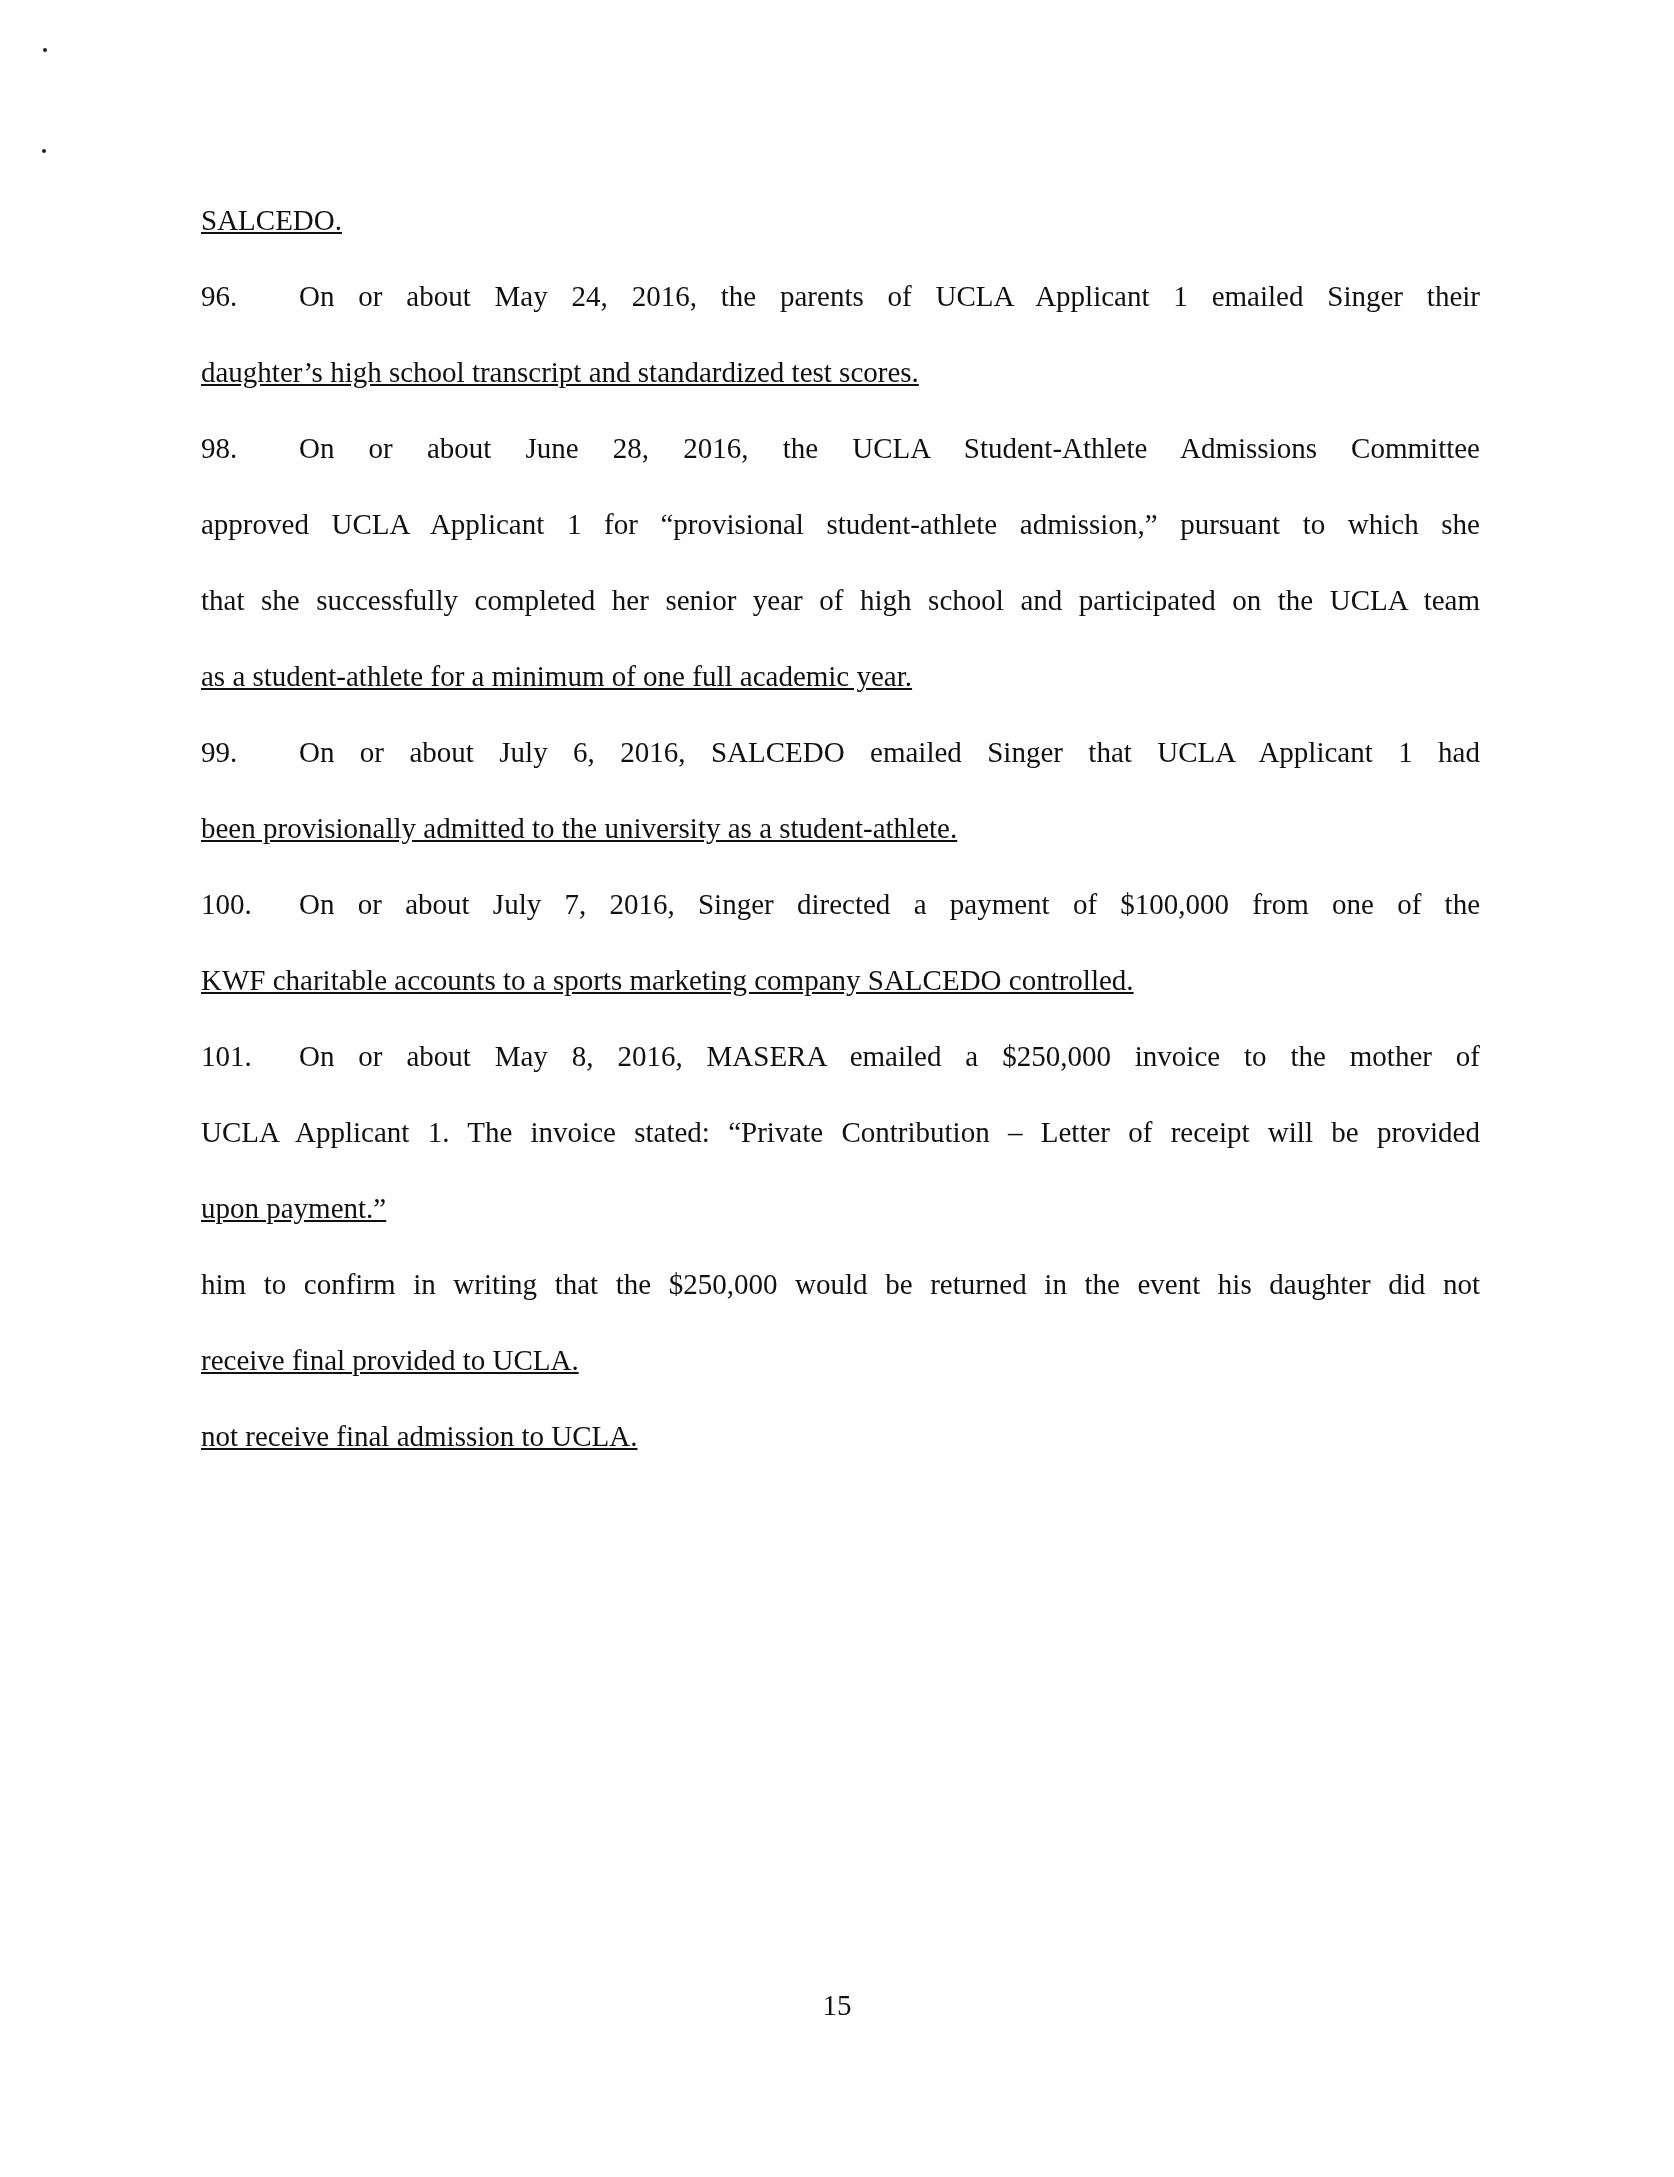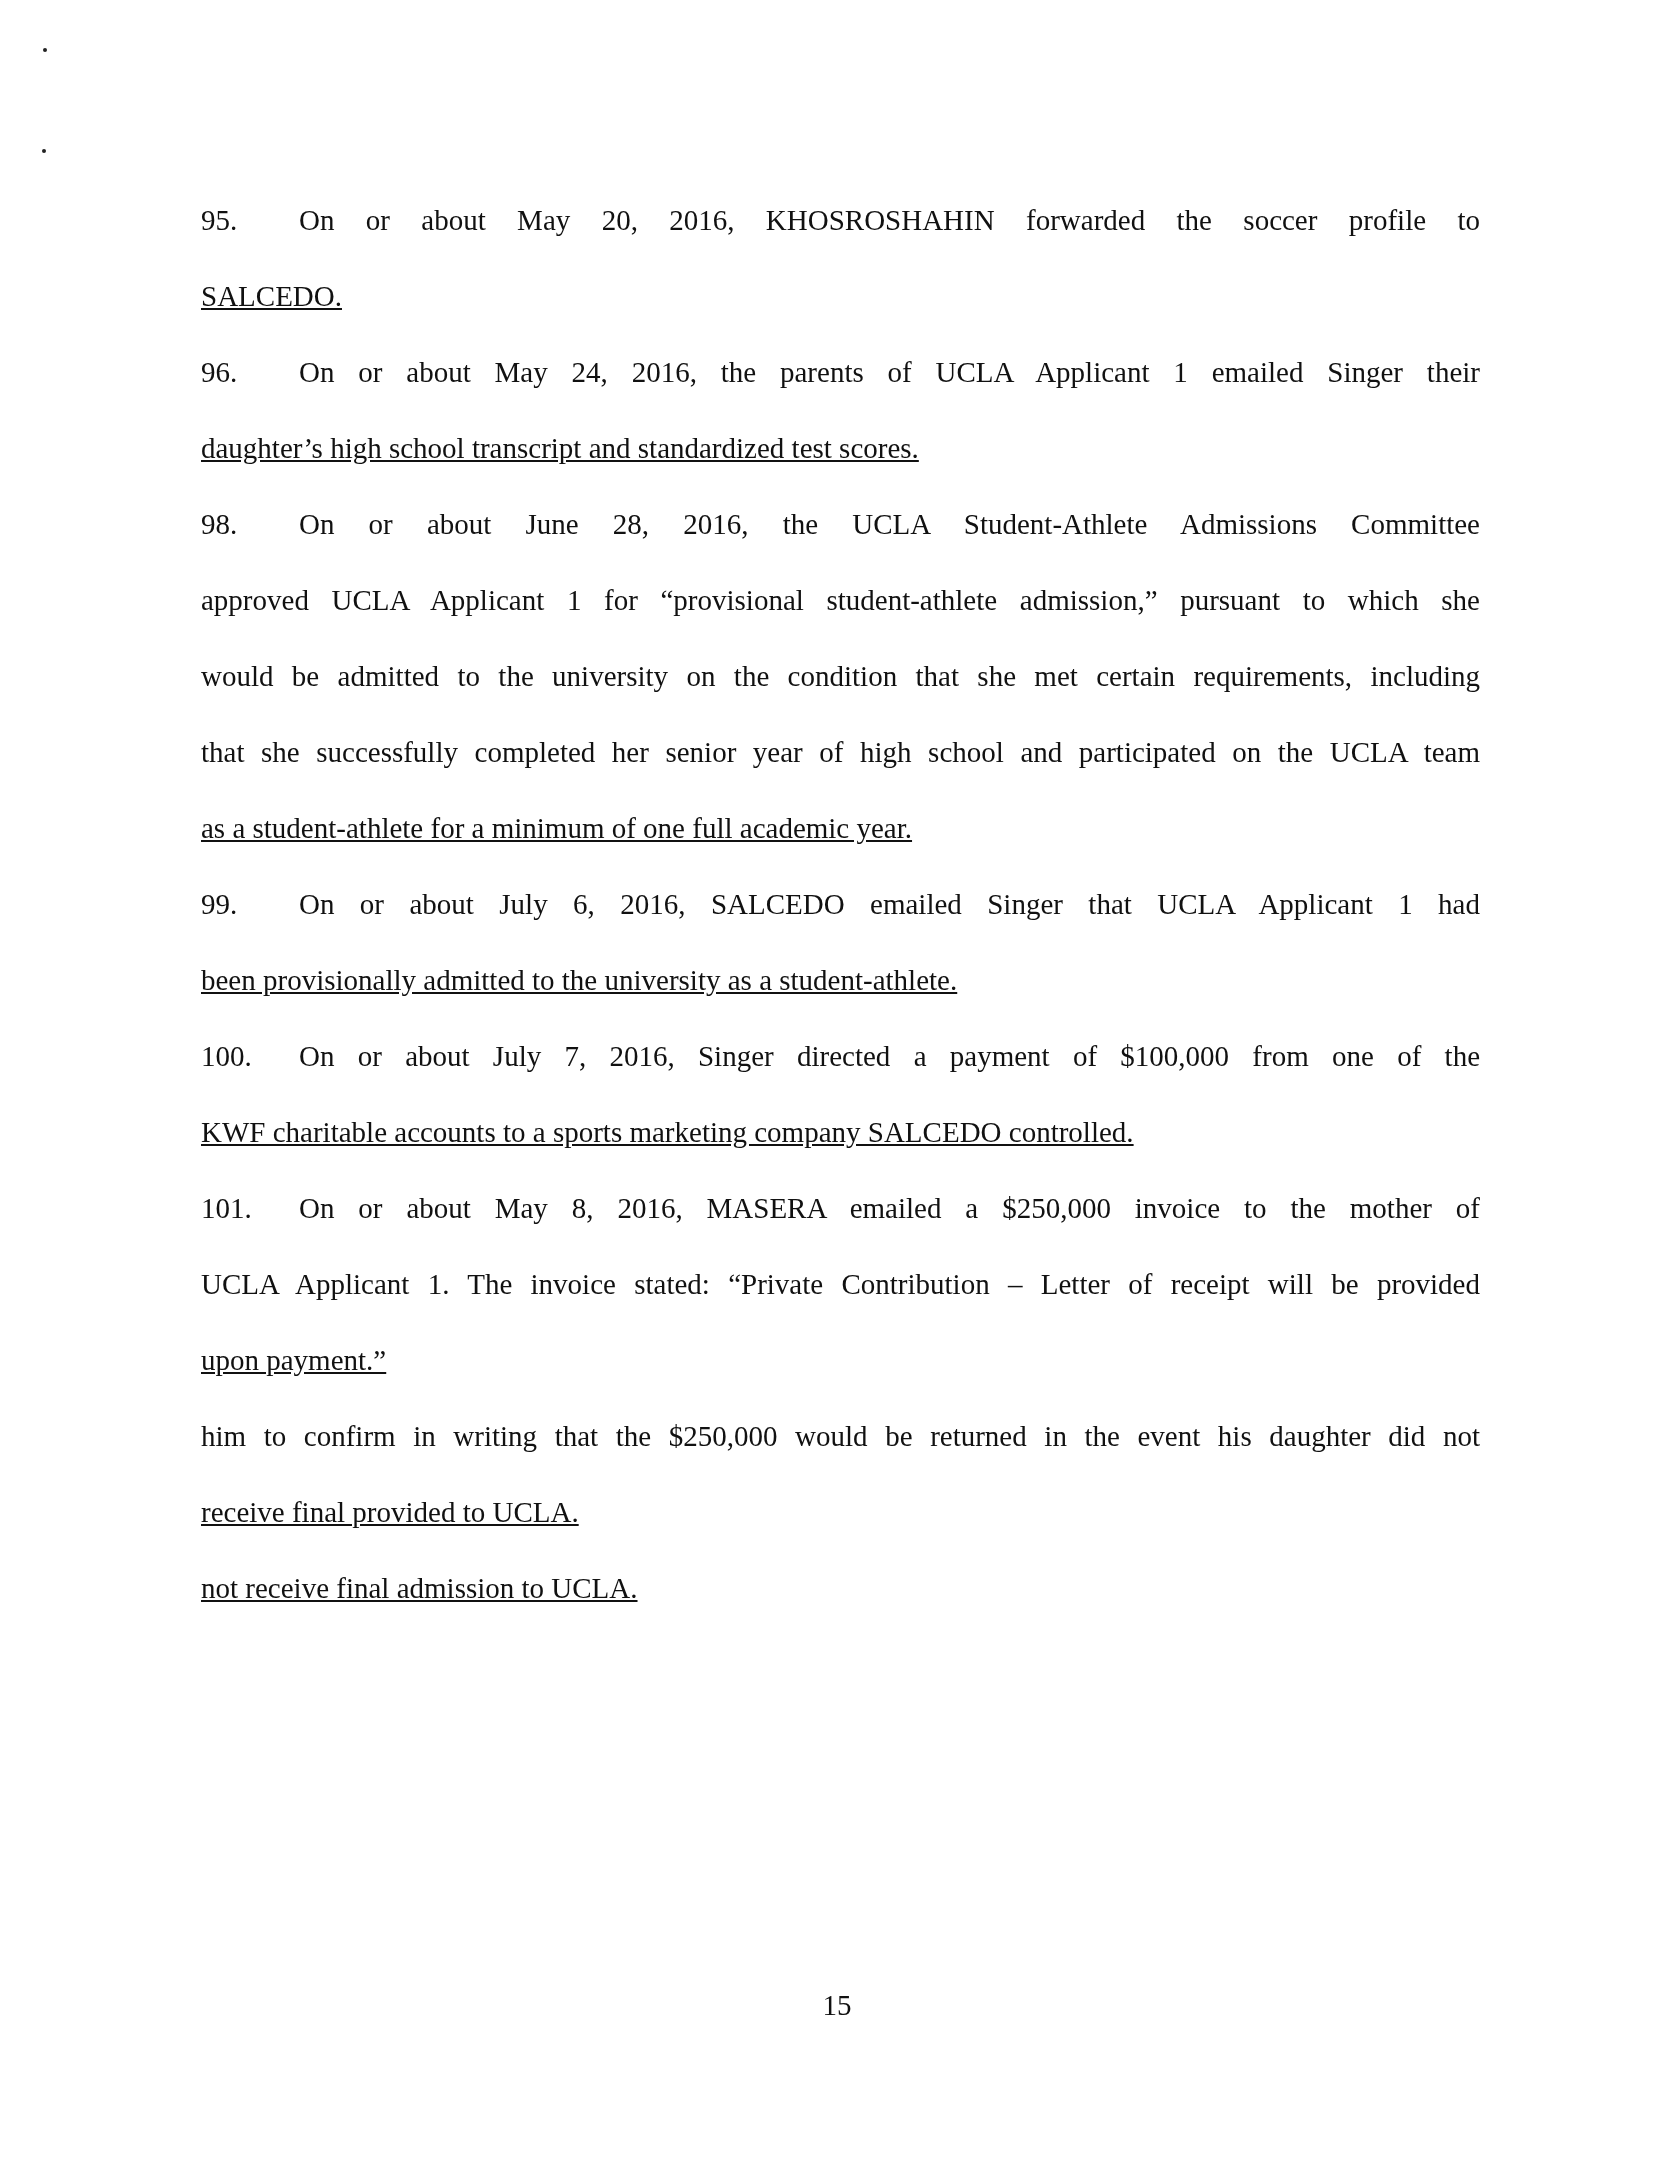--- a/index.html
+++ b/index.html
@@ -37,34 +37,32 @@
 </head>
 <body>
 
 <div class="page">
   <span class="speck s1"></span>
   <span class="speck s2"></span>
 
   <div class="body-text">
 
     <div>
-      <span class="line first"><span class="para-num">95.</span><span>On or about May 20, 2016, KHOSROSHAHIN forwarded the soccer profile to</span></span>
       <span class="line last">SALCEDO.</span>
     </div>
 
     <div>
       <span class="line first"><span class="para-num">96.</span><span>On or about May 24, 2016, the parents of UCLA Applicant 1 emailed Singer their</span></span>
       <span class="line last">daughter’s high school transcript and standardized test scores.</span>
     </div>
 
 
     <div>
       <span class="line first"><span class="para-num">98.</span><span>On or about June 28, 2016, the UCLA Student-Athlete Admissions Committee</span></span>
       <span class="line">approved UCLA Applicant 1 for “provisional student-athlete admission,” pursuant to which she</span>
-      <span class="line">would be admitted to the university on the condition that she met certain requirements, including</span>
       <span class="line">that she successfully completed her senior year of high school and participated on the UCLA team</span>
       <span class="line last">as a student-athlete for a minimum of one full academic year.</span>
     </div>
 
     <div>
       <span class="line first"><span class="para-num">99.</span><span>On or about July 6, 2016, SALCEDO emailed Singer that UCLA Applicant 1 had</span></span>
       <span class="line last">been provisionally admitted to the university as a student-athlete.</span>
     </div>
 
     <div>

